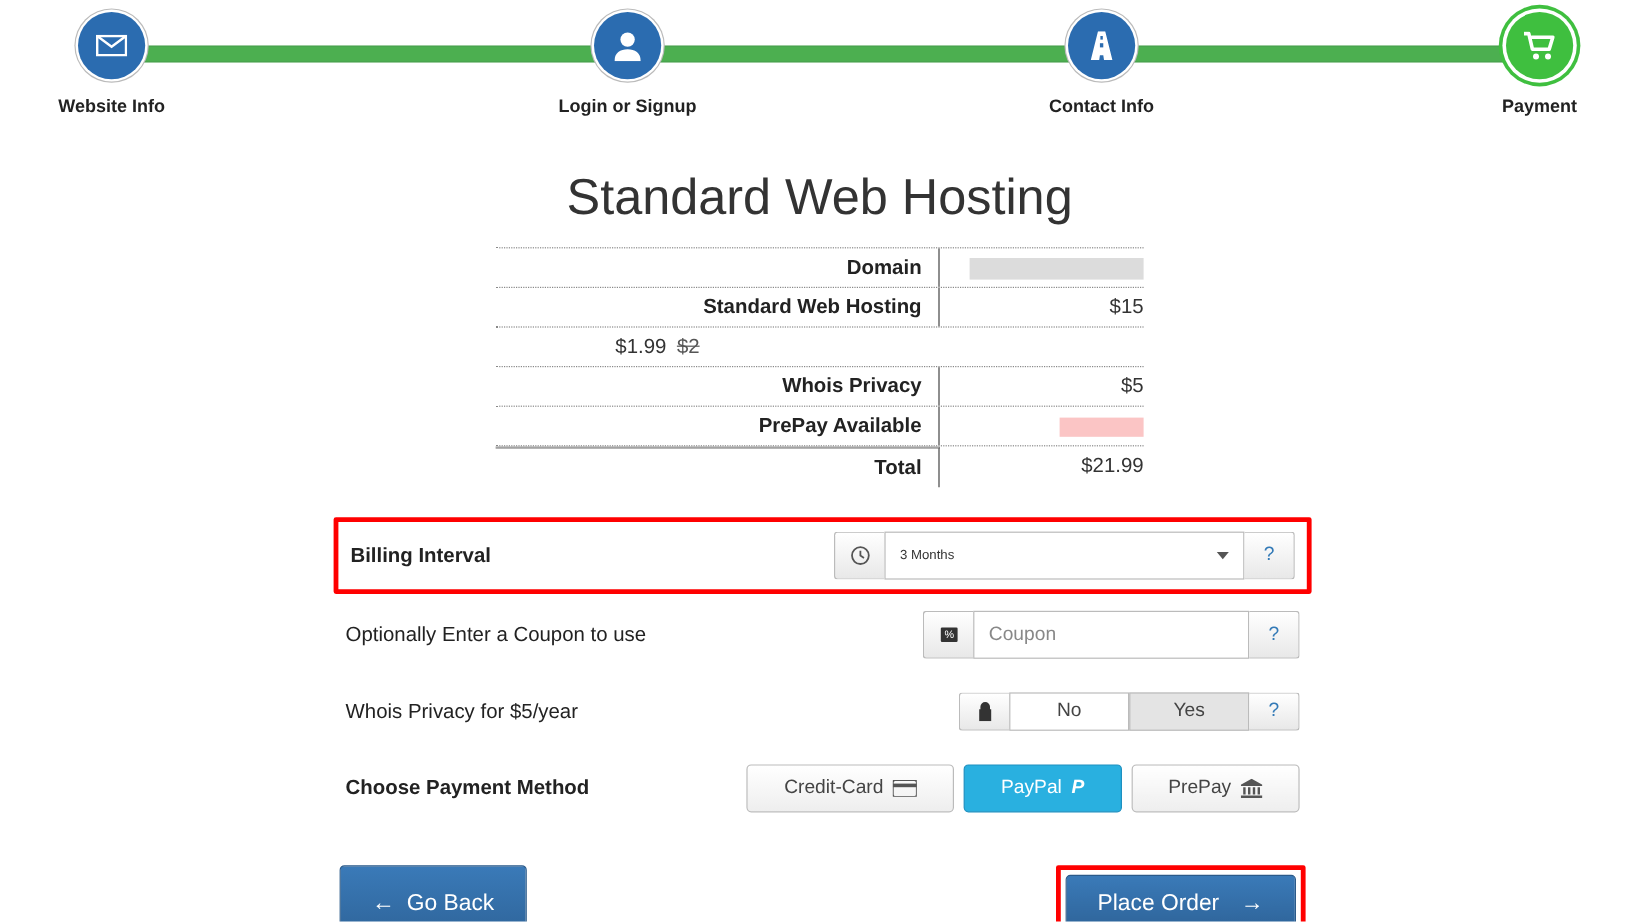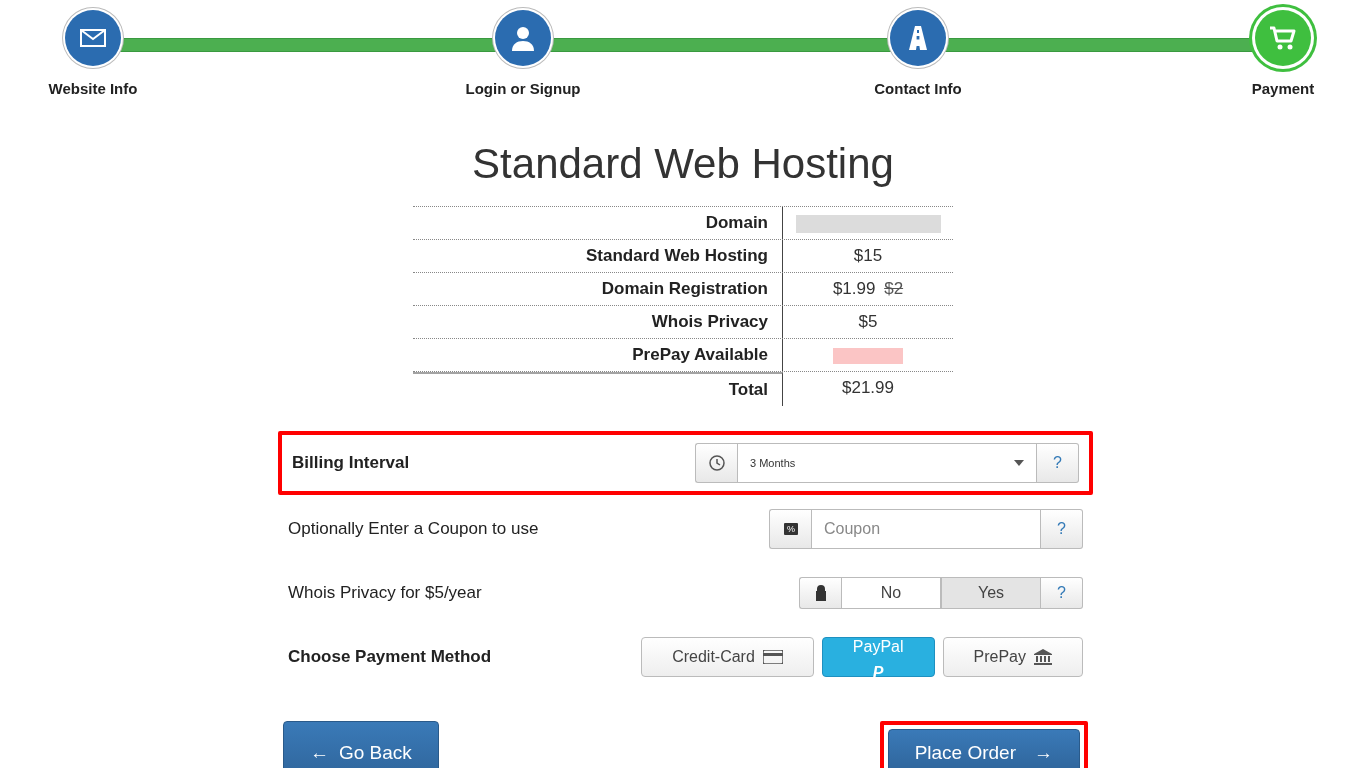--- a/index.html
+++ b/index.html
@@ -88,21 +88,21 @@
     .summary-label {
       flex: 1;
       text-align: right;
       padding: 6px 14px;
       border-right: 1px solid #444;
       font-weight: bold;
       color: #222;
     }
     .summary-value {
       width: 170px;
-      text-align: center;
+      text-align: right;
       padding: 6px 0;
       color: #333;
     }
     .summary-row.total-row .summary-label { border-top: 2px solid #a3a3a3; }
     .summary-row.total-row .summary-value { }
     .strike { text-decoration: line-through; color: #555; margin-left: 4px; }
     .redacted-gray { display:inline-block; width: 145px; height: 18px; background: #dcdcdc; vertical-align: middle;}
     .redacted-pink { display:inline-block; width: 70px; height: 16px; background: #fbc5c5; vertical-align: middle;}
 
     
@@ -174,21 +174,21 @@
 
     .pay-btn {
       border: 1px solid #bbb;
       border-radius: 4px;
       height: 40px;
       padding: 0 30px;
       display:flex;align-items:center;gap:8px;
       font-size:16px;color:#444;background:linear-gradient(#fff,#eee);
       cursor:pointer;
     }
-    .pay-btn.paypal { background:#29b0e0; color:#fff; border-color:#1e90c0;flex-direction:column;}
+    .pay-btn.paypal { background:#29b0e0; color:#fff; border-color:#1e90c0;}
     .pay-btn + .pay-btn { margin-left: 8px; }
 
     
     .bottom-row {
       display:flex; justify-content: space-between;
       margin-top: 30px; padding: 0 5px;
     }
     .btn-primary {
       background: linear-gradient(#3a7ab8, #2e6398);
       color:#fff; border:1px solid #2a5a8a;
@@ -262,21 +262,20 @@
   <div class="summary">
     <div class="summary-row first">
       <div class="summary-label">Domain</div>
       <div class="summary-value"><span class="redacted-gray"></span></div>
     </div>
     <div class="summary-row">
       <div class="summary-label">Standard Web Hosting</div>
       <div class="summary-value">$15</div>
     </div>
     <div class="summary-row">
-      <div class="summary-label">Domain Registration</div>
       <div class="summary-value">
         <span>$1.99</span>
         <span class="strike">$2</span>
       </div>
     </div>
     <div class="summary-row">
       <div class="summary-label">Whois Privacy</div>
       <div class="summary-value">$5</div>
     </div>
     <div class="summary-row">

